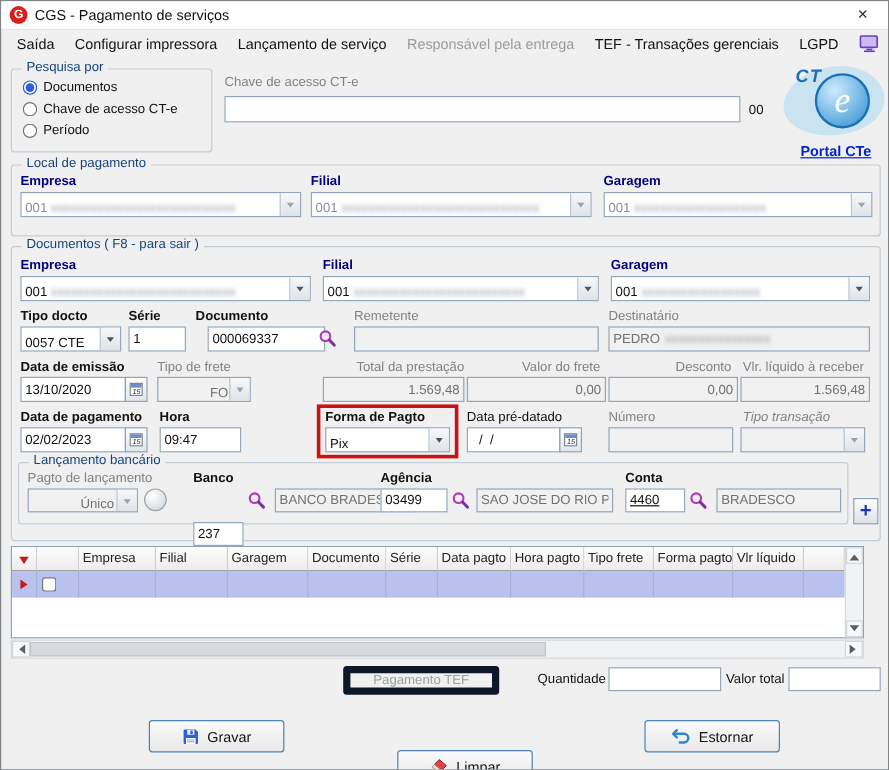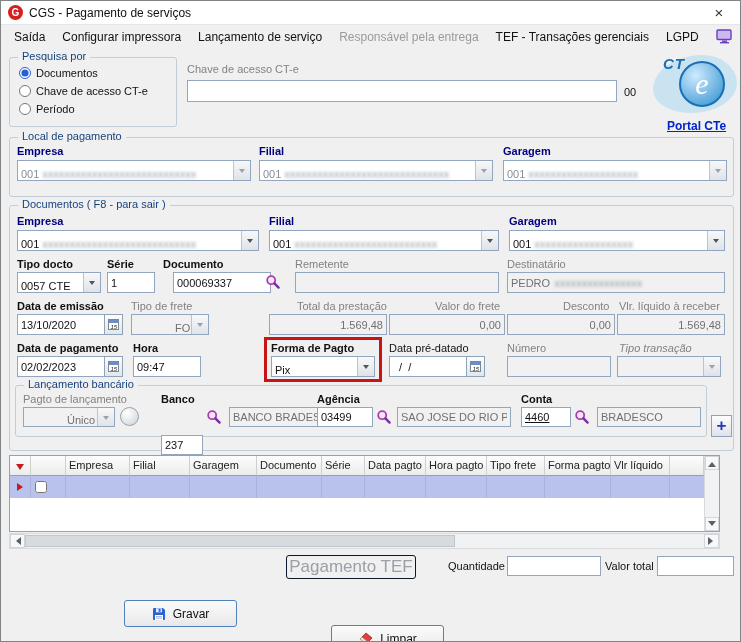--- a/index.html
+++ b/index.html
@@ -78,21 +78,21 @@
   .sb-h{position:absolute;left:8px;top:532px;width:711px;height:16px;background:#f1f2f4;
       border:1px solid #d8dadd;display:flex;align-items:center;}
   .sbtn{width:15px;height:14px;flex:none;background:#f7f8f9;border:1px solid #d2d5d9;
       display:flex;align-items:center;justify-content:center;cursor:pointer;}
   .sb-v .sbtn{width:14px;}
   .fill{flex:1;}
   .thumb{width:430px;height:12px;background:#d7dade;border:1px solid #c2c6cb;flex:none;cursor:pointer;}
   .btn{position:absolute;display:flex;align-items:center;justify-content:center;gap:7px;
       border:1px solid #4f81bd;border-radius:3px;background:linear-gradient(#fbfbfb,#e8e8e8);
       font-size:12px;color:#111;cursor:pointer;}
-  .btn.disb{border:1px solid #0f172a;color:#9aa0a6;background:#f0f0f0;cursor:default;font-size:17px;}
+  .btn.disb{border:6px solid #0f172a;color:#9aa0a6;background:#f0f0f0;cursor:default;font-size:11px;}
   .icon{display:inline-flex;flex:none;}
 </style>
 </head>
 <body>
 
 <div class="win">
 
   <div class="titlebar">
     <div class="applogo">G</div>
     <div class="title">CGS - Pagamento de serviços</div>
@@ -395,14 +395,23 @@
   </div>
   <div class="btn" style="left:330px;top:624px;width:113px;height:27px">
     <span class="icon">
       <svg width="15" height="14" viewBox="0 0 15 14">
           <polygon points="8,1 14,6 10,10 4,5" fill="#e04040" stroke="#a02020" stroke-width="0.8"></polygon>
           <polygon points="4,5 10,10 8,12 2,7" fill="#eee4da" stroke="#a08878" stroke-width="0.8"></polygon>
         </svg>
     </span>
     <span>Limpar</span>
   </div>
+  <div class="btn" style="left:536px;top:599px;width:113px;height:27px">
+    <span class="icon">
+      <svg width="16" height="14" viewBox="0 0 16 14">
+          <path d="M5 1.5 L2 4.5 L5 7.5" fill="none" stroke="#2f86c8" stroke-width="2" stroke-linecap="round" stroke-linejoin="round"></path>
+          <path d="M2.5 4.5 h8.5 a3.6 3.6 0 0 1 0 7.2 h-3.5" fill="none" stroke="#2f86c8" stroke-width="2" stroke-linecap="round"></path>
+        </svg>
+    </span>
+    <span>Estornar</span>
+  </div>
 
 </div>
 
 </body></html>

